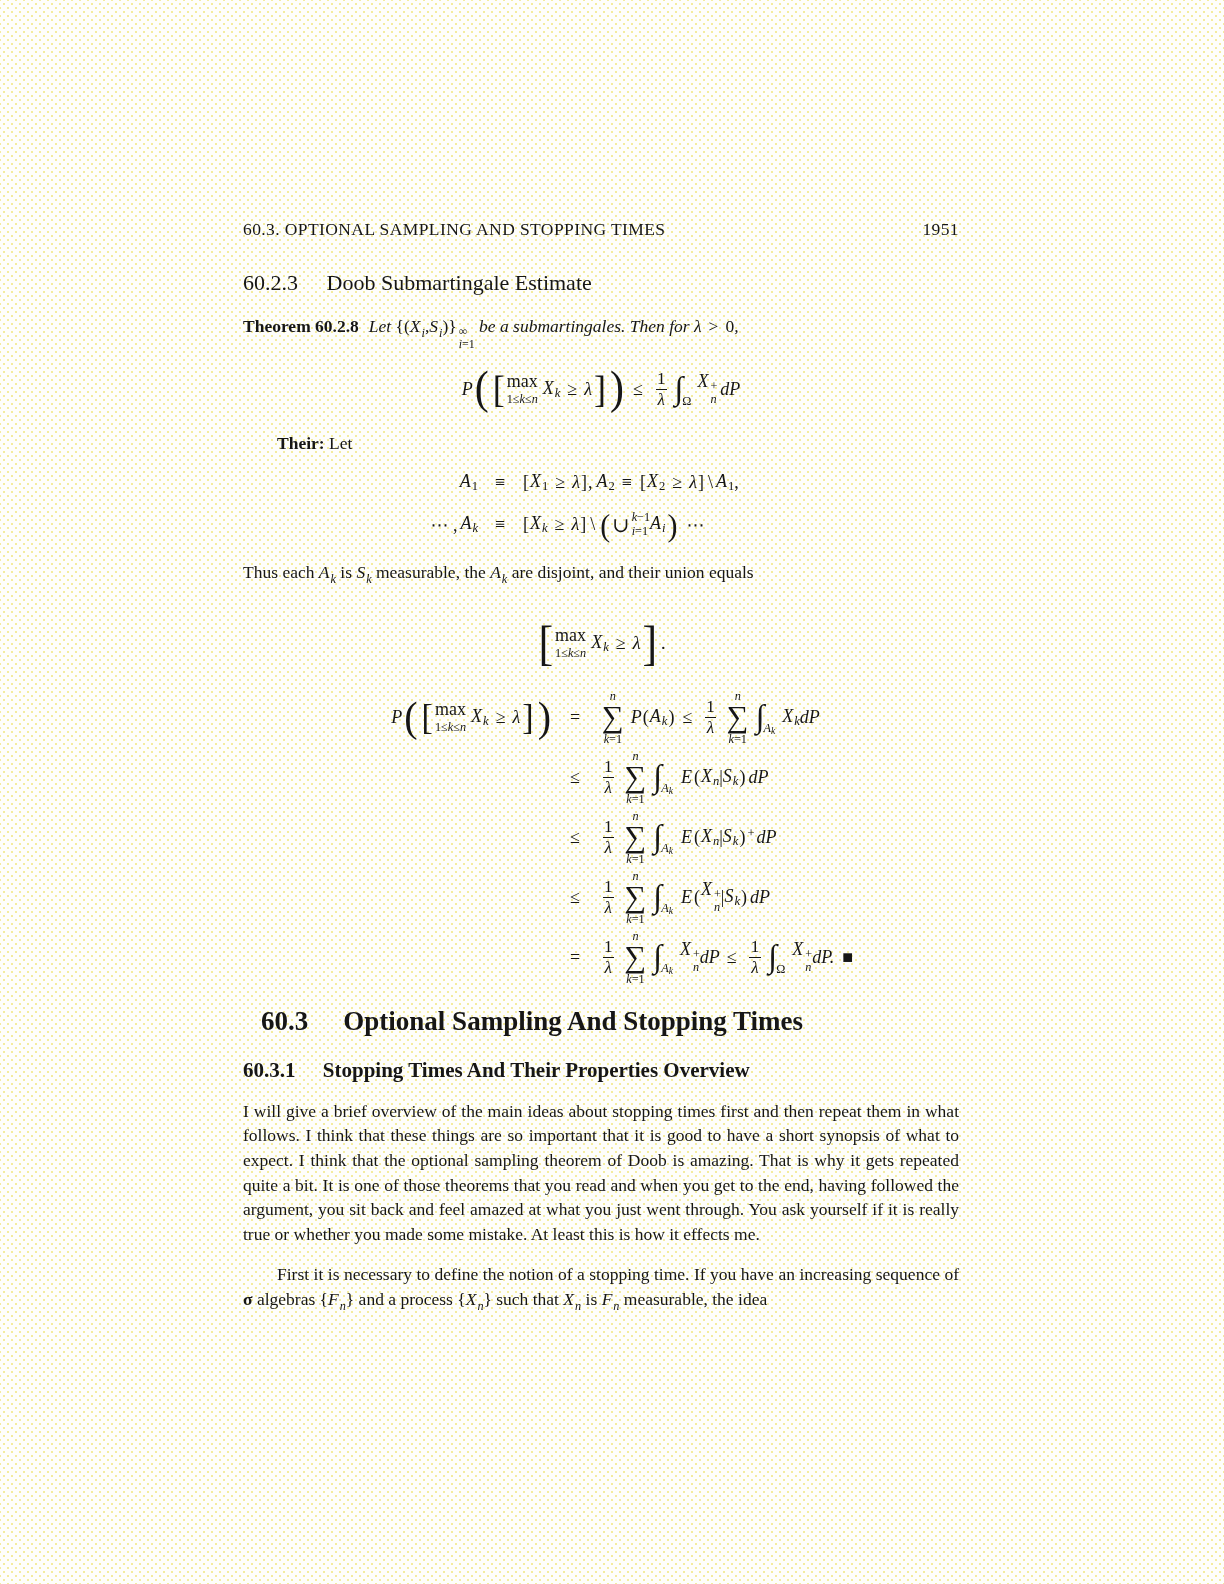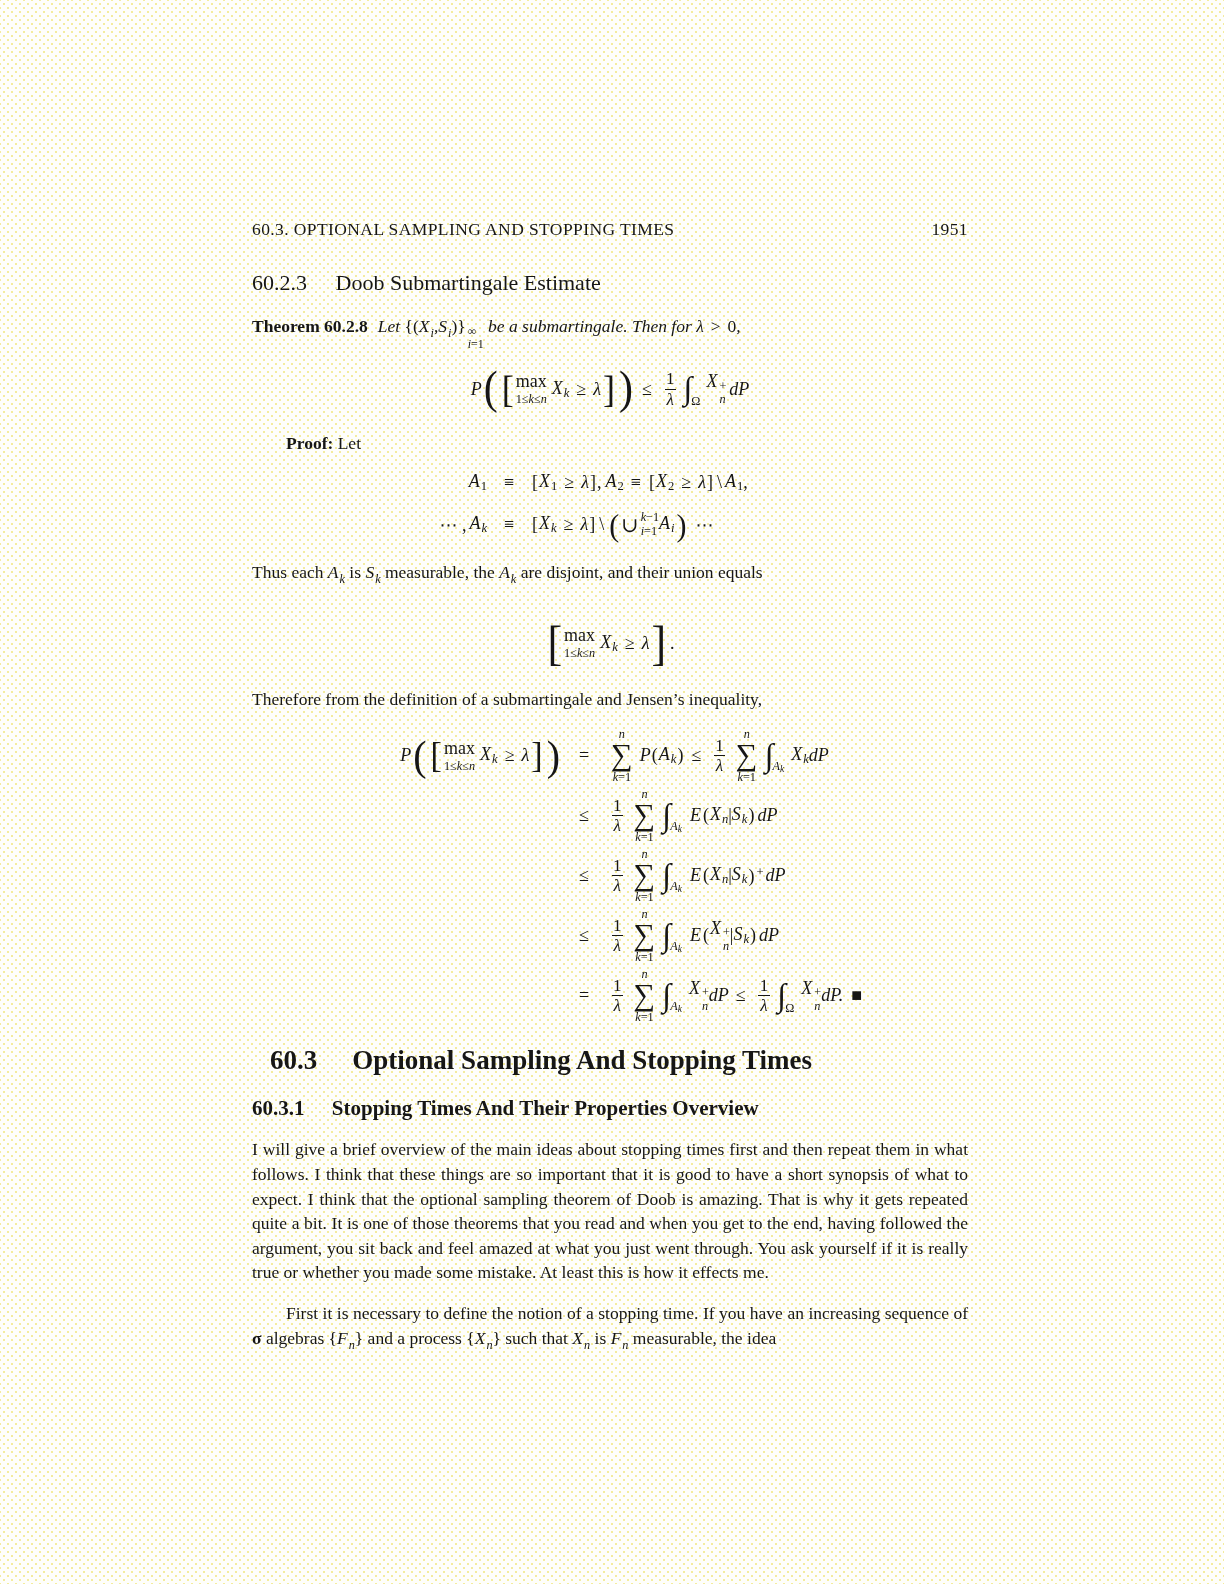--- a/index.html
+++ b/index.html
@@ -8,21 +8,21 @@
     font-family:"Liberation Serif","DejaVu Serif",serif;
     color:#161616;
     background-color:#fefefb;
     background-image:
       radial-gradient(circle,#f4ec9e 0.9px,rgba(255,255,255,0) 1.05px),
       radial-gradient(circle,#f4ec9e 0.9px,rgba(255,255,255,0) 1.05px);
     background-size:8px 8px;
     background-position:0 0,4px 4px;
   }
   .page{position:relative;width:1224px;height:1584px;overflow:hidden;}
-  .content{position:absolute;left:252px;top:218px;width:716px;}
+  .content{position:absolute;left:243px;top:218px;width:716px;}
 
   .running-head{display:flex;justify-content:space-between;align-items:baseline;
     font-size:17.5px;letter-spacing:0.4px;line-height:22px;}
 
   .h-sub{font-size:22px;font-weight:normal;margin:30px 0 18px 0;line-height:1.2;}
   .h-sub2{font-size:21px;font-weight:bold;margin:20px 0 16px 0;line-height:1.2;}
   .h-sec{font-size:27px;font-weight:bold;margin:18px 0 20px 0;padding-left:18px;line-height:1.2;}
   .hnum{margin-right:1.3em;}
 
   .body{font-size:17.5px;line-height:24.6px;margin:0 0 14px 0;}
@@ -85,21 +85,21 @@
 
     <div class="h-sub">
       <span class="hnum">60.2.3</span><span>Doob Submartingale Estimate</span>
     </div>
 
 
     <p class="body theorem">
       <b class="thlabel">Theorem 60.2.8</b><span class="thbody"><span class="txt">Let </span><span class="imath"><span class="mr">{(</span><span><span class="mi">X</span><span class="msub"><span><span class="mi">i</span></span></span></span><span class="mr">,</span><span><span class="mi scr">S</span><span class="msub"><span><span class="mi">i</span></span></span></span><span><span class="mr">)}</span><span class="stk">
                 <span><span><span>∞</span></span></span>
                 <span><span><span class="mi">i</span><span>=</span><span>1</span></span></span>
-              </span></span></span><span class="txt"> be a submartingale. Then for </span><span class="imath"><span class="mi">λ</span><span class="mo">&gt;</span><span class="mr">0</span></span><span class="txt">,</span></span>
+              </span></span></span><span class="txt"> be a submartingales. Then for </span><span class="imath"><span class="mi">λ</span><span class="mo">&gt;</span><span class="mr">0</span></span><span class="txt">,</span></span>
     </p>
 
     <div class="eqcenter" style="min-height:64px">
         <span class="eqline">
           <span class="mi">P</span>
           <span class="bigd" style="font-size: 42px;">(</span>
           <span class="bigd" style="font-size: 36px;">[</span>
           <span class="under">
             <span>max</span>
             <span class="lim"><span><span>1</span><span>≤</span><span class="mi">k</span><span>≤</span><span class="mi">n</span></span></span>
@@ -123,21 +123,21 @@
           <span><span class="mi">X</span><span class="stk">
               <span><span><span>+</span></span></span>
               <span><span><span class="mi">n</span></span></span>
             </span></span>
           <span class="sp" style="width: 3px;"></span>
           <span class="mi">dP</span>
         </span>
       </div>
 
     <p class="body proofline">
-      <b>Proof:</b>
+      <b>Their:</b>
       <span>Let</span>
     </p>
 
     <div class="alignblock" style="--lw:235px;--rh:42px">
         <div class="arow">
           <div class="cell al">
             <span><span class="mi">A</span><span class="msub"><span><span>1</span></span></span></span>
           </div>
           <div class="cell arel">≡</div>
           <div class="cell ar">
@@ -206,21 +206,20 @@
           <span class="sp" style="width: 5px;"></span>
           <span><span class="mi">X</span><span class="msub"><span><span class="mi">k</span></span></span></span>
           <span class="mo">≥</span>
           <span class="mi">λ</span>
           <span class="bigd" style="font-size: 44px;">]</span>
           <span class="sp" style="width: 2px;"></span>
           <span class="mr">.</span>
         </span>
       </div>
 
-    <p class="body jp">Therefore from the definition of a submartingale and Jensen’s inequality,</p>
 
     <div class="alignblock" style="--lw:310px;--rh:60px">
         <div class="arow">
           <div class="cell al">
             <span class="mi">P</span>
             <span class="bigd" style="font-size: 40px;">(</span>
             <span class="bigd" style="font-size: 34px;">[</span>
             <span class="under">
               <span>max</span>
               <span class="lim"><span><span>1</span><span>≤</span><span class="mi">k</span><span>≤</span><span class="mi">n</span></span></span>

